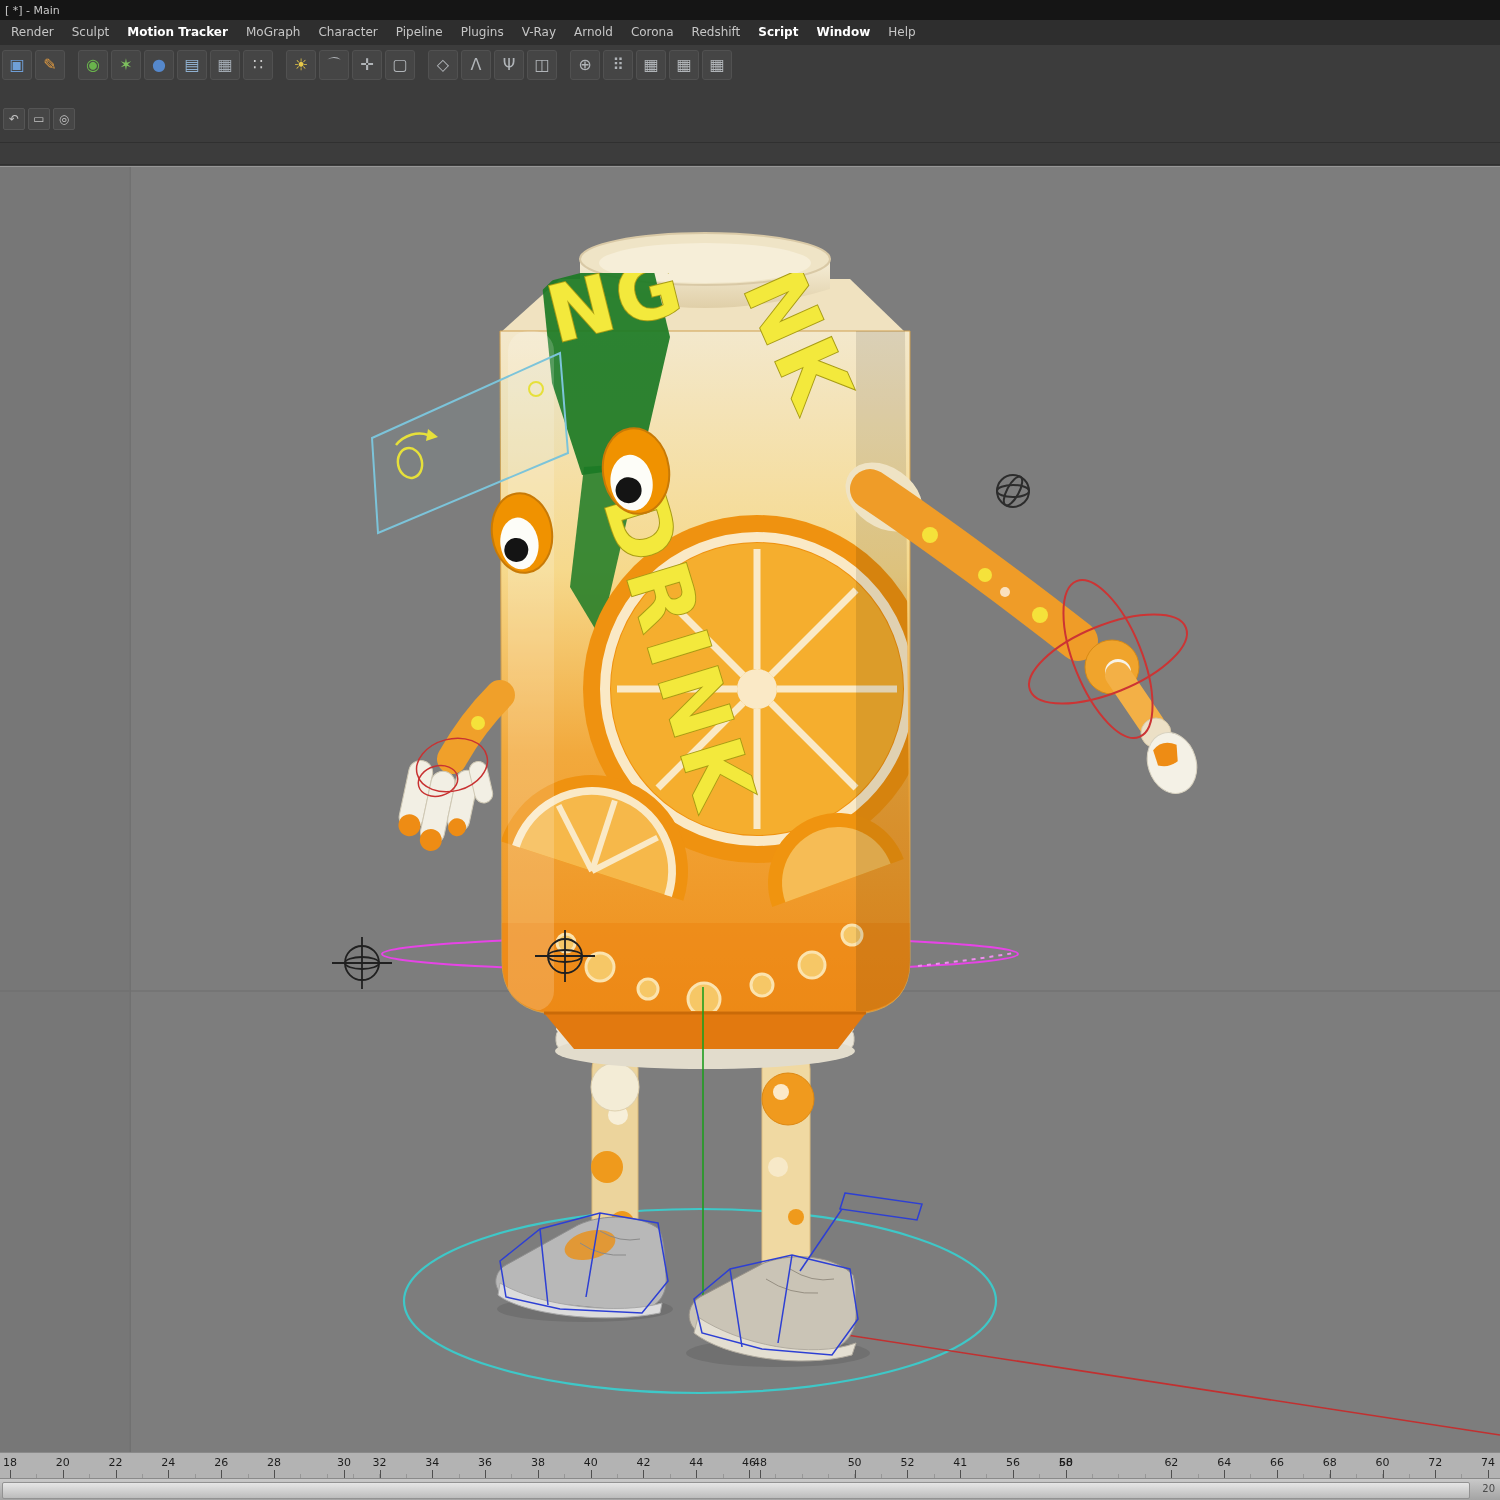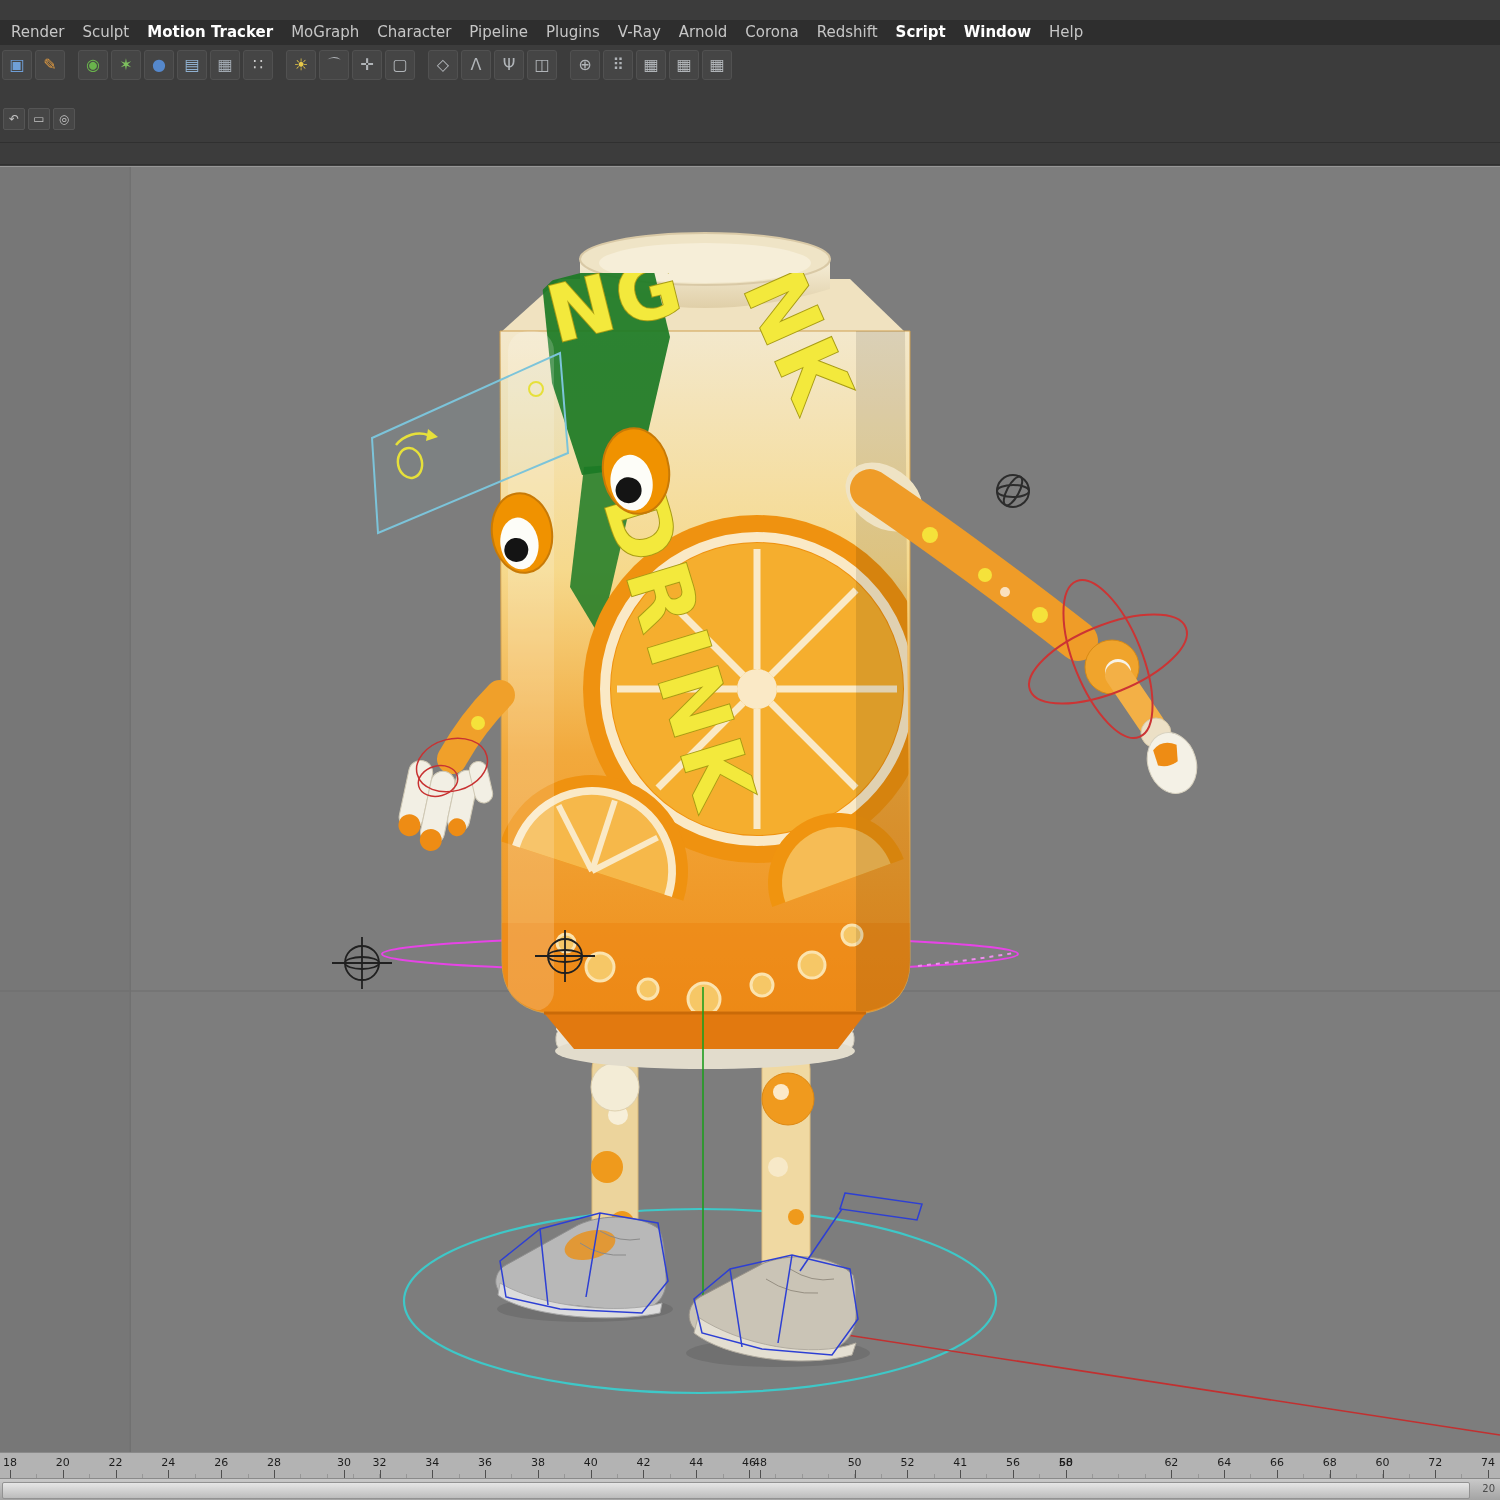--- a/index.html
+++ b/index.html
@@ -3,21 +3,21 @@
 <meta charset="utf-8">
 <style>
   html,body{margin:0;padding:0;background:#3c3c3c;}
   body{width:1500px;height:1500px;overflow:hidden;font-family:"DejaVu Sans",sans-serif;}
   .app{position:relative;width:1500px;height:1500px;background:#3c3c3c;}
 
   .titlebar{position:absolute;top:0;left:0;right:0;height:20px;background:#151515;color:#c9c9c9;
     font-size:11px;display:flex;align-items:center;padding-left:5px;}
   .menubar{position:absolute;top:20px;left:0;right:0;height:25px;background:#2e2e2e;
     display:flex;align-items:center;padding-left:2px;border-bottom:1px solid #232323;}
-  .menu-item{padding:0 9px;font-size:15px;color:#c6c6c6;line-height:25px;cursor:default;white-space:nowrap;}
+  .menu-item{padding:0 9px;font-size:12px;color:#c6c6c6;line-height:25px;cursor:default;white-space:nowrap;}
   .menu-item.em{color:#ffffff;font-weight:bold;}
 
   .toolbar{position:absolute;top:45px;left:0;right:0;height:40px;background:#3c3c3c;
     display:flex;align-items:center;padding-left:2px;gap:3px;}
   .tool{width:28px;height:28px;border-radius:3px;background:#454545;border:1px solid #515151;
     display:flex;align-items:center;justify-content:center;font-size:16px;line-height:1;}
   .toolsep{width:7px;height:28px;}
   .subtools{position:absolute;top:108px;left:3px;height:22px;display:flex;gap:3px;}
   .mini{width:20px;height:20px;border-radius:2px;background:#464646;border:1px solid #555;
     color:#c4c4c4;font-size:12px;display:flex;align-items:center;justify-content:center;}
@@ -38,20 +38,23 @@
     background:linear-gradient(#c9c9c9,#a2a2a2);border-top:1px solid #8a8a8a;}
   .bb-handle{position:absolute;left:2px;right:30px;top:3px;height:15px;border-radius:2px;
     background:linear-gradient(#e6e6e6,#bcbcbc);border:1px solid #929292;}
   .bb-label{position:absolute;right:5px;top:4px;font-size:10px;color:#4a4a4a;}
 </style>
 </head>
 <body>
 
 <div class="app">
 
+  <div class="titlebar">
+    <span>[ *] - Main</span>
+  </div>
 
   <div class="menubar">
       <span class="menu-item">Render</span>
       <span class="menu-item">Sculpt</span>
       <span class="menu-item em">Motion Tracker</span>
       <span class="menu-item">MoGraph</span>
       <span class="menu-item">Character</span>
       <span class="menu-item">Pipeline</span>
       <span class="menu-item">Plugins</span>
       <span class="menu-item">V-Ray</span>

